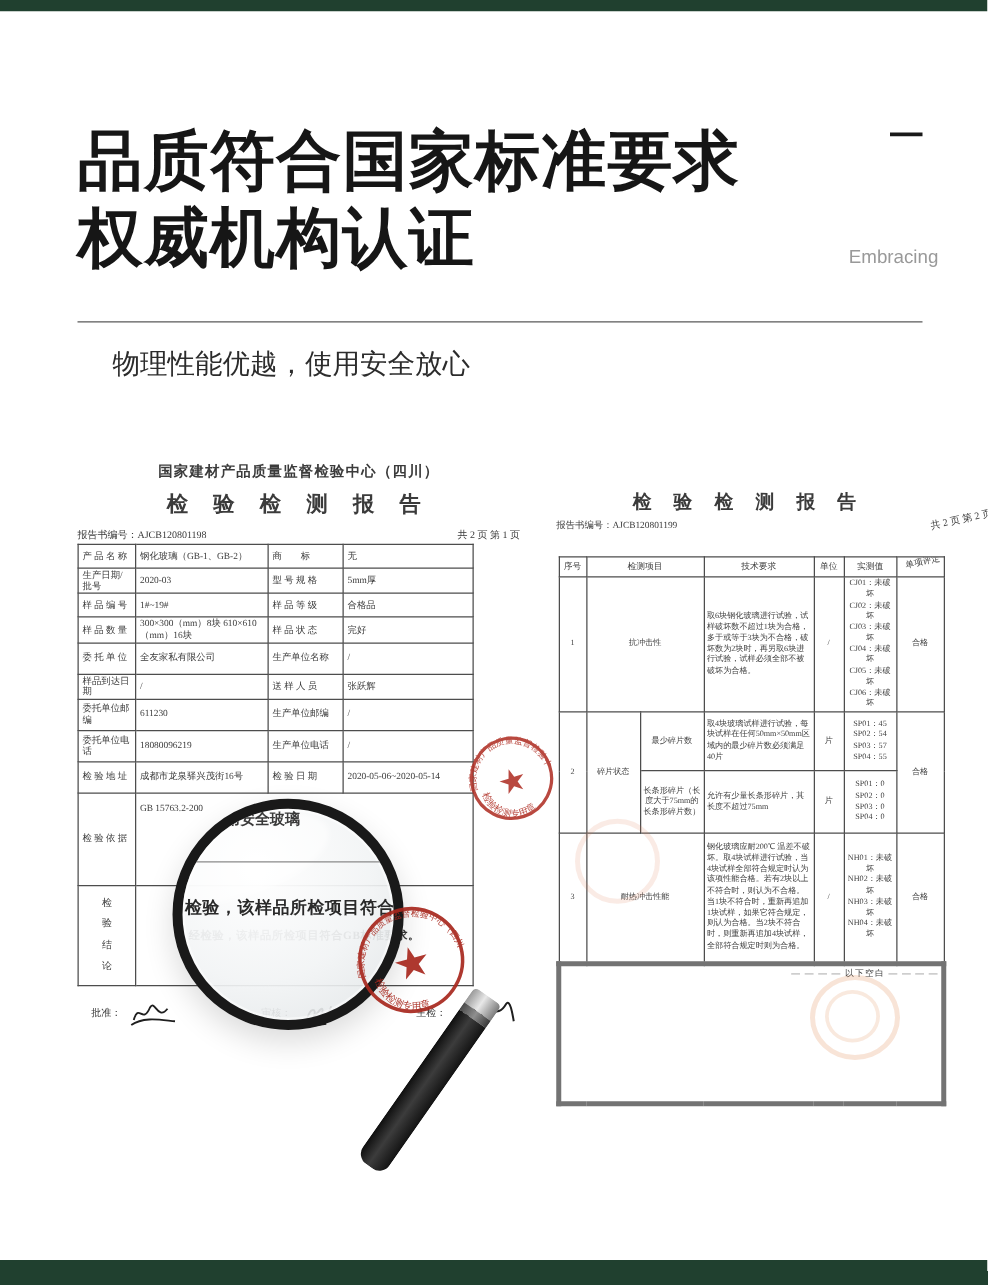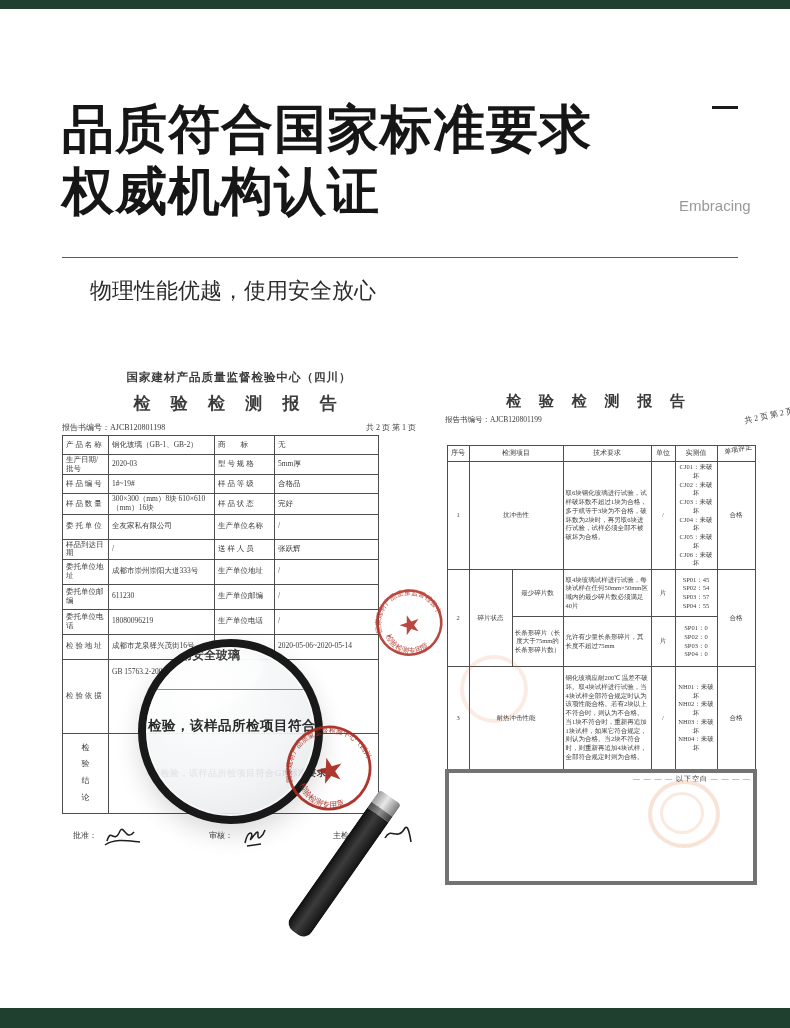--- a/index.html
+++ b/index.html
@@ -130,26 +130,20 @@
       <td class="lbl">委 托 单 位</td>
       <td>全友家私有限公司</td>
       <td class="lbl">生产单位名称</td>
       <td>/</td>
     </tr>
     <tr style="height:19px">
       <td class="lbl">样品到达日期</td>
       <td>/</td>
       <td class="lbl">送 样 人 员</td>
       <td>张跃辉</td>
-    </tr>
-    <tr style="height:25px">
-      <td class="lbl">委托单位地址</td>
-      <td>成都市崇州崇阳大道333号</td>
-      <td class="lbl">生产单位地址</td>
-      <td>/</td>
     </tr>
     <tr style="height:25px">
       <td class="lbl">委托单位邮编</td>
       <td>611230</td>
       <td class="lbl">生产单位邮编</td>
       <td>/</td>
     </tr>
     <tr style="height:25px">
       <td class="lbl">委托单位电话</td>
       <td>18080096219</td>

